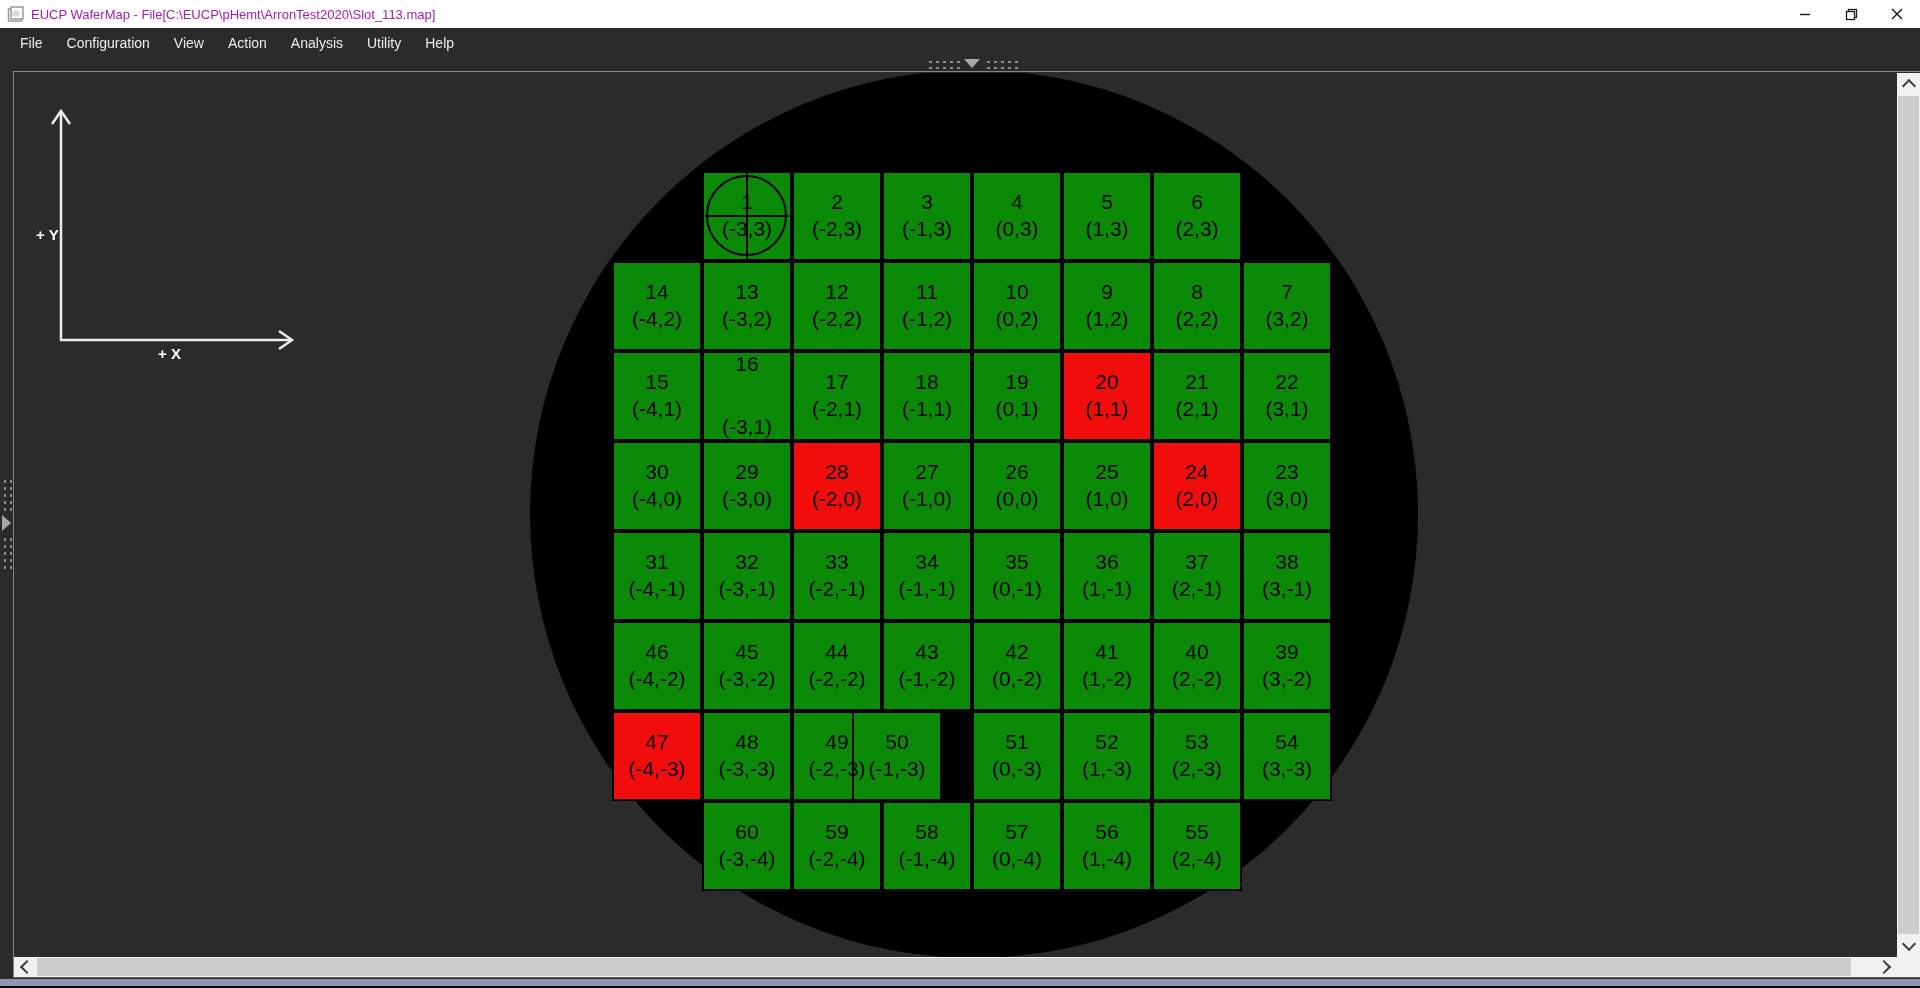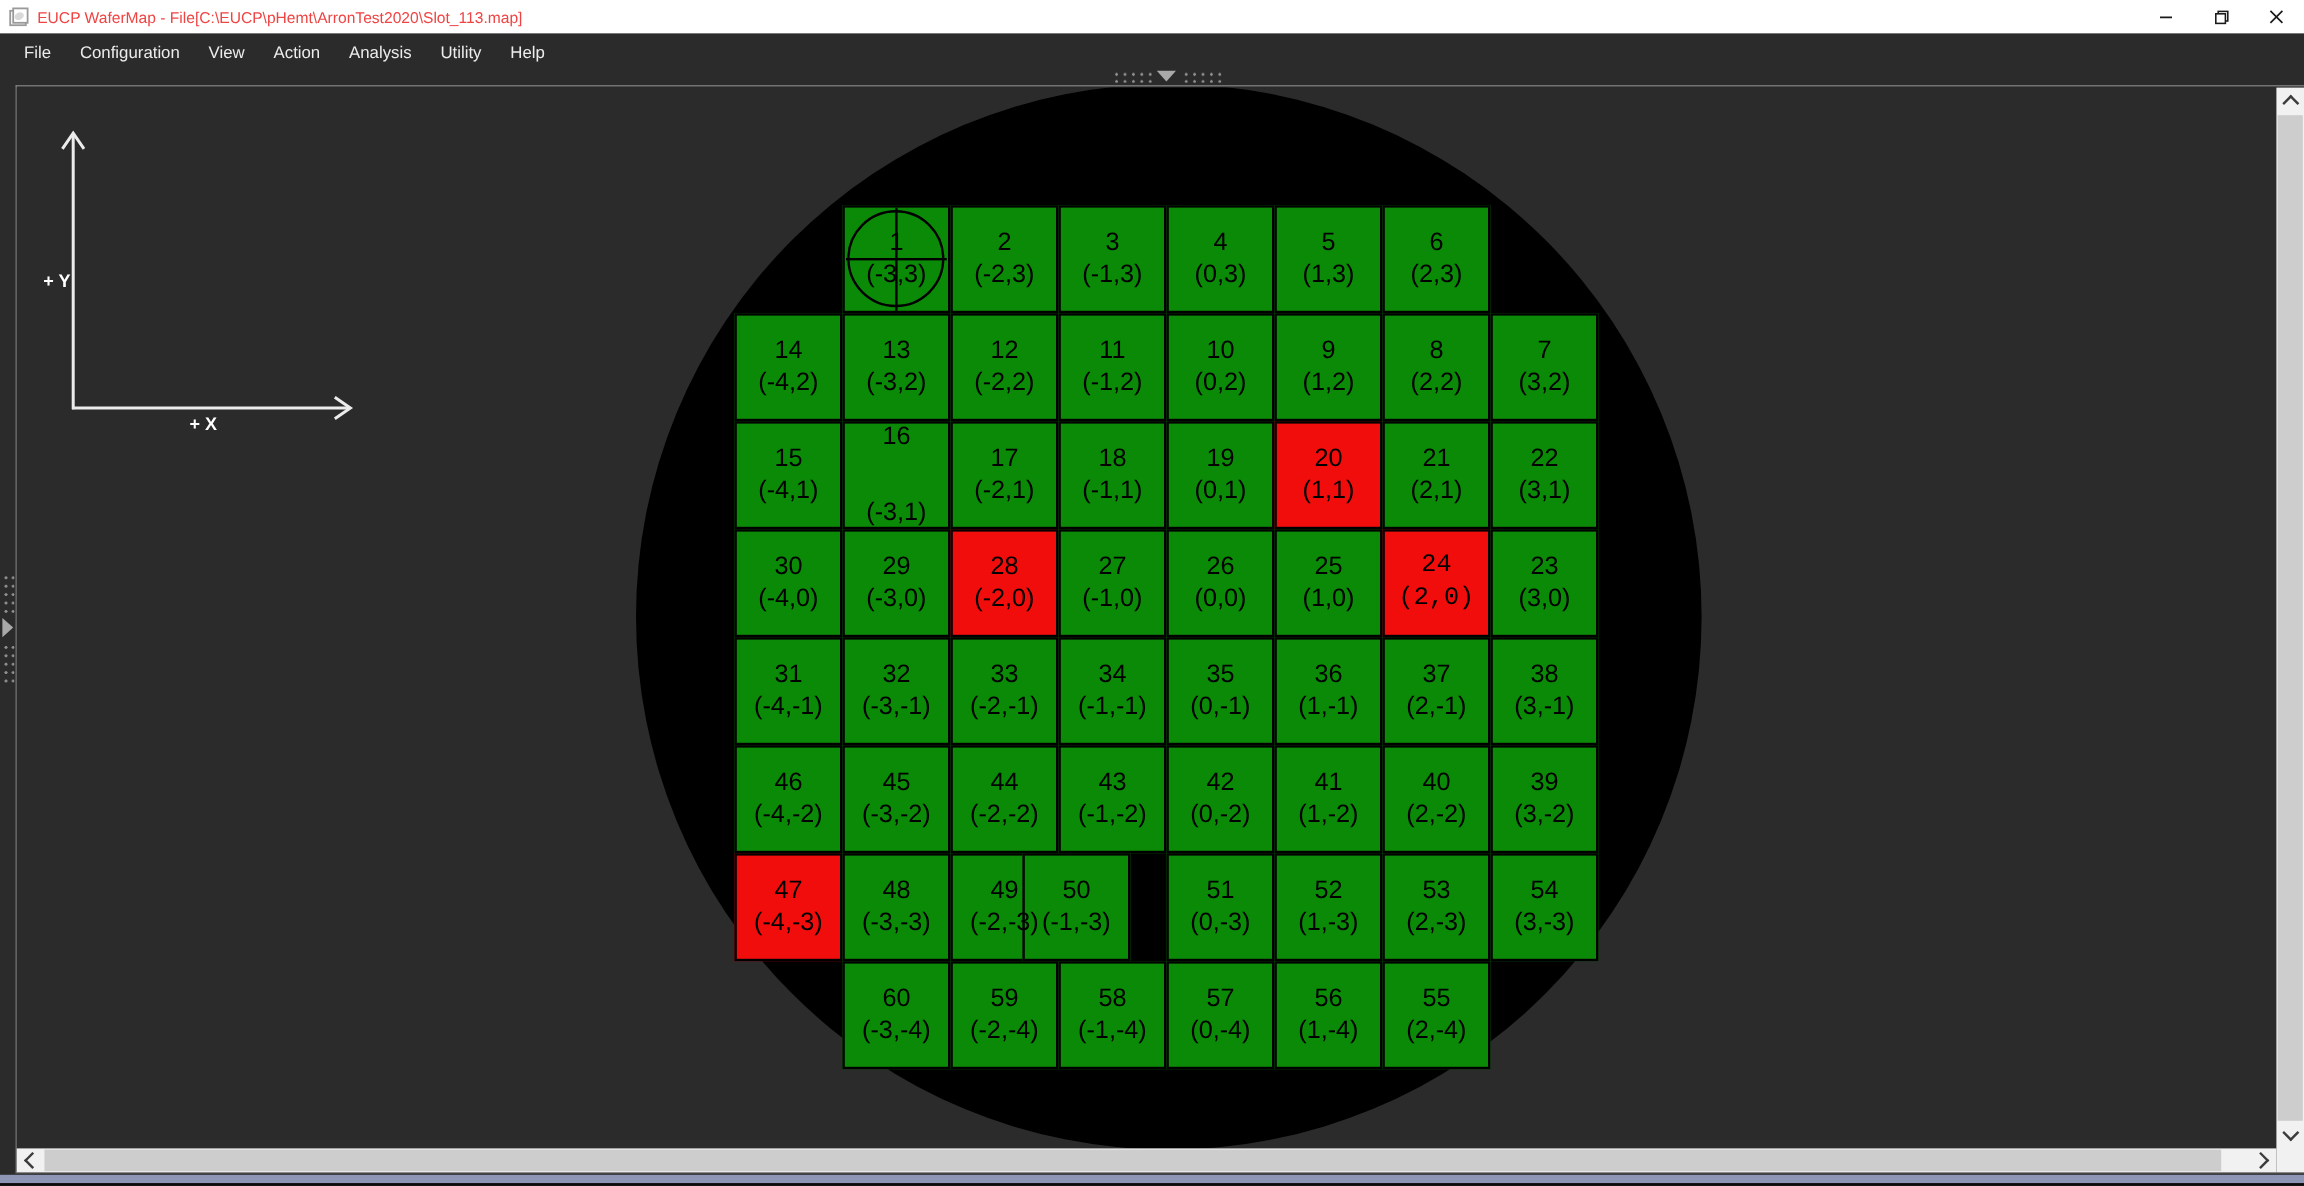--- a/index.html
+++ b/index.html
@@ -3,21 +3,21 @@
 <meta charset="utf-8">
 <style>
   html,body{margin:0;padding:0;}
   body{width:1920px;height:988px;position:relative;overflow:hidden;
        background:#2b2b2b;font-family:"Liberation Sans",sans-serif;
        -webkit-font-smoothing:antialiased;}
   
   .titlebar{position:absolute;left:0;top:0;width:1920px;height:28px;background:#ffffff;
             display:flex;align-items:center;}
   .app-icon{width:18px;height:18px;margin:0 6px 0 7px;flex:0 0 auto;}
-  .title-text{font-size:13px;color:#ef4444;white-space:nowrap;}
+  .title-text{font-size:13px;color:#a21caf;white-space:nowrap;}
   .win-btns{margin-left:auto;display:flex;height:28px;}
   .win-btn{width:46px;height:28px;display:flex;align-items:center;justify-content:center;}
   .win-btn svg{display:block;}
   
   .menubar{position:absolute;left:0;top:28px;width:1920px;height:30px;background:#2b2b2b;
            display:flex;align-items:center;padding-left:8px;box-sizing:border-box;}
   .menu-item{color:#ececec;font-size:14px;padding:0 12px;line-height:30px;}
   
   .dots{background-image:radial-gradient(circle,#8f8f8f 1.1px,transparent 1.4px);
         background-position:1px 1px;}
@@ -250,21 +250,21 @@
         <div class="die-coord">(-1,0)</div>
       </div>
       <div class="die pass" style="left: 958px; top: 368px;">
         <div class="die-num">26</div>
         <div class="die-coord">(0,0)</div>
       </div>
       <div class="die pass" style="left: 1048px; top: 368px;">
         <div class="die-num">25</div>
         <div class="die-coord">(1,0)</div>
       </div>
-      <div class="die fail" style="left: 1138px; top: 368px; font-family: Liberation Mono, monospace;">
+      <div class="die fail" style="left: 1138px; top: 368px;">
         <div class="die-num">24</div>
         <div class="die-coord">(2,0)</div>
       </div>
       <div class="die pass" style="left: 1228px; top: 368px;">
         <div class="die-num">23</div>
         <div class="die-coord">(3,0)</div>
       </div>
       <div class="die pass" style="left: 598px; top: 458px;">
         <div class="die-num">31</div>
         <div class="die-coord">(-4,-1)</div>

